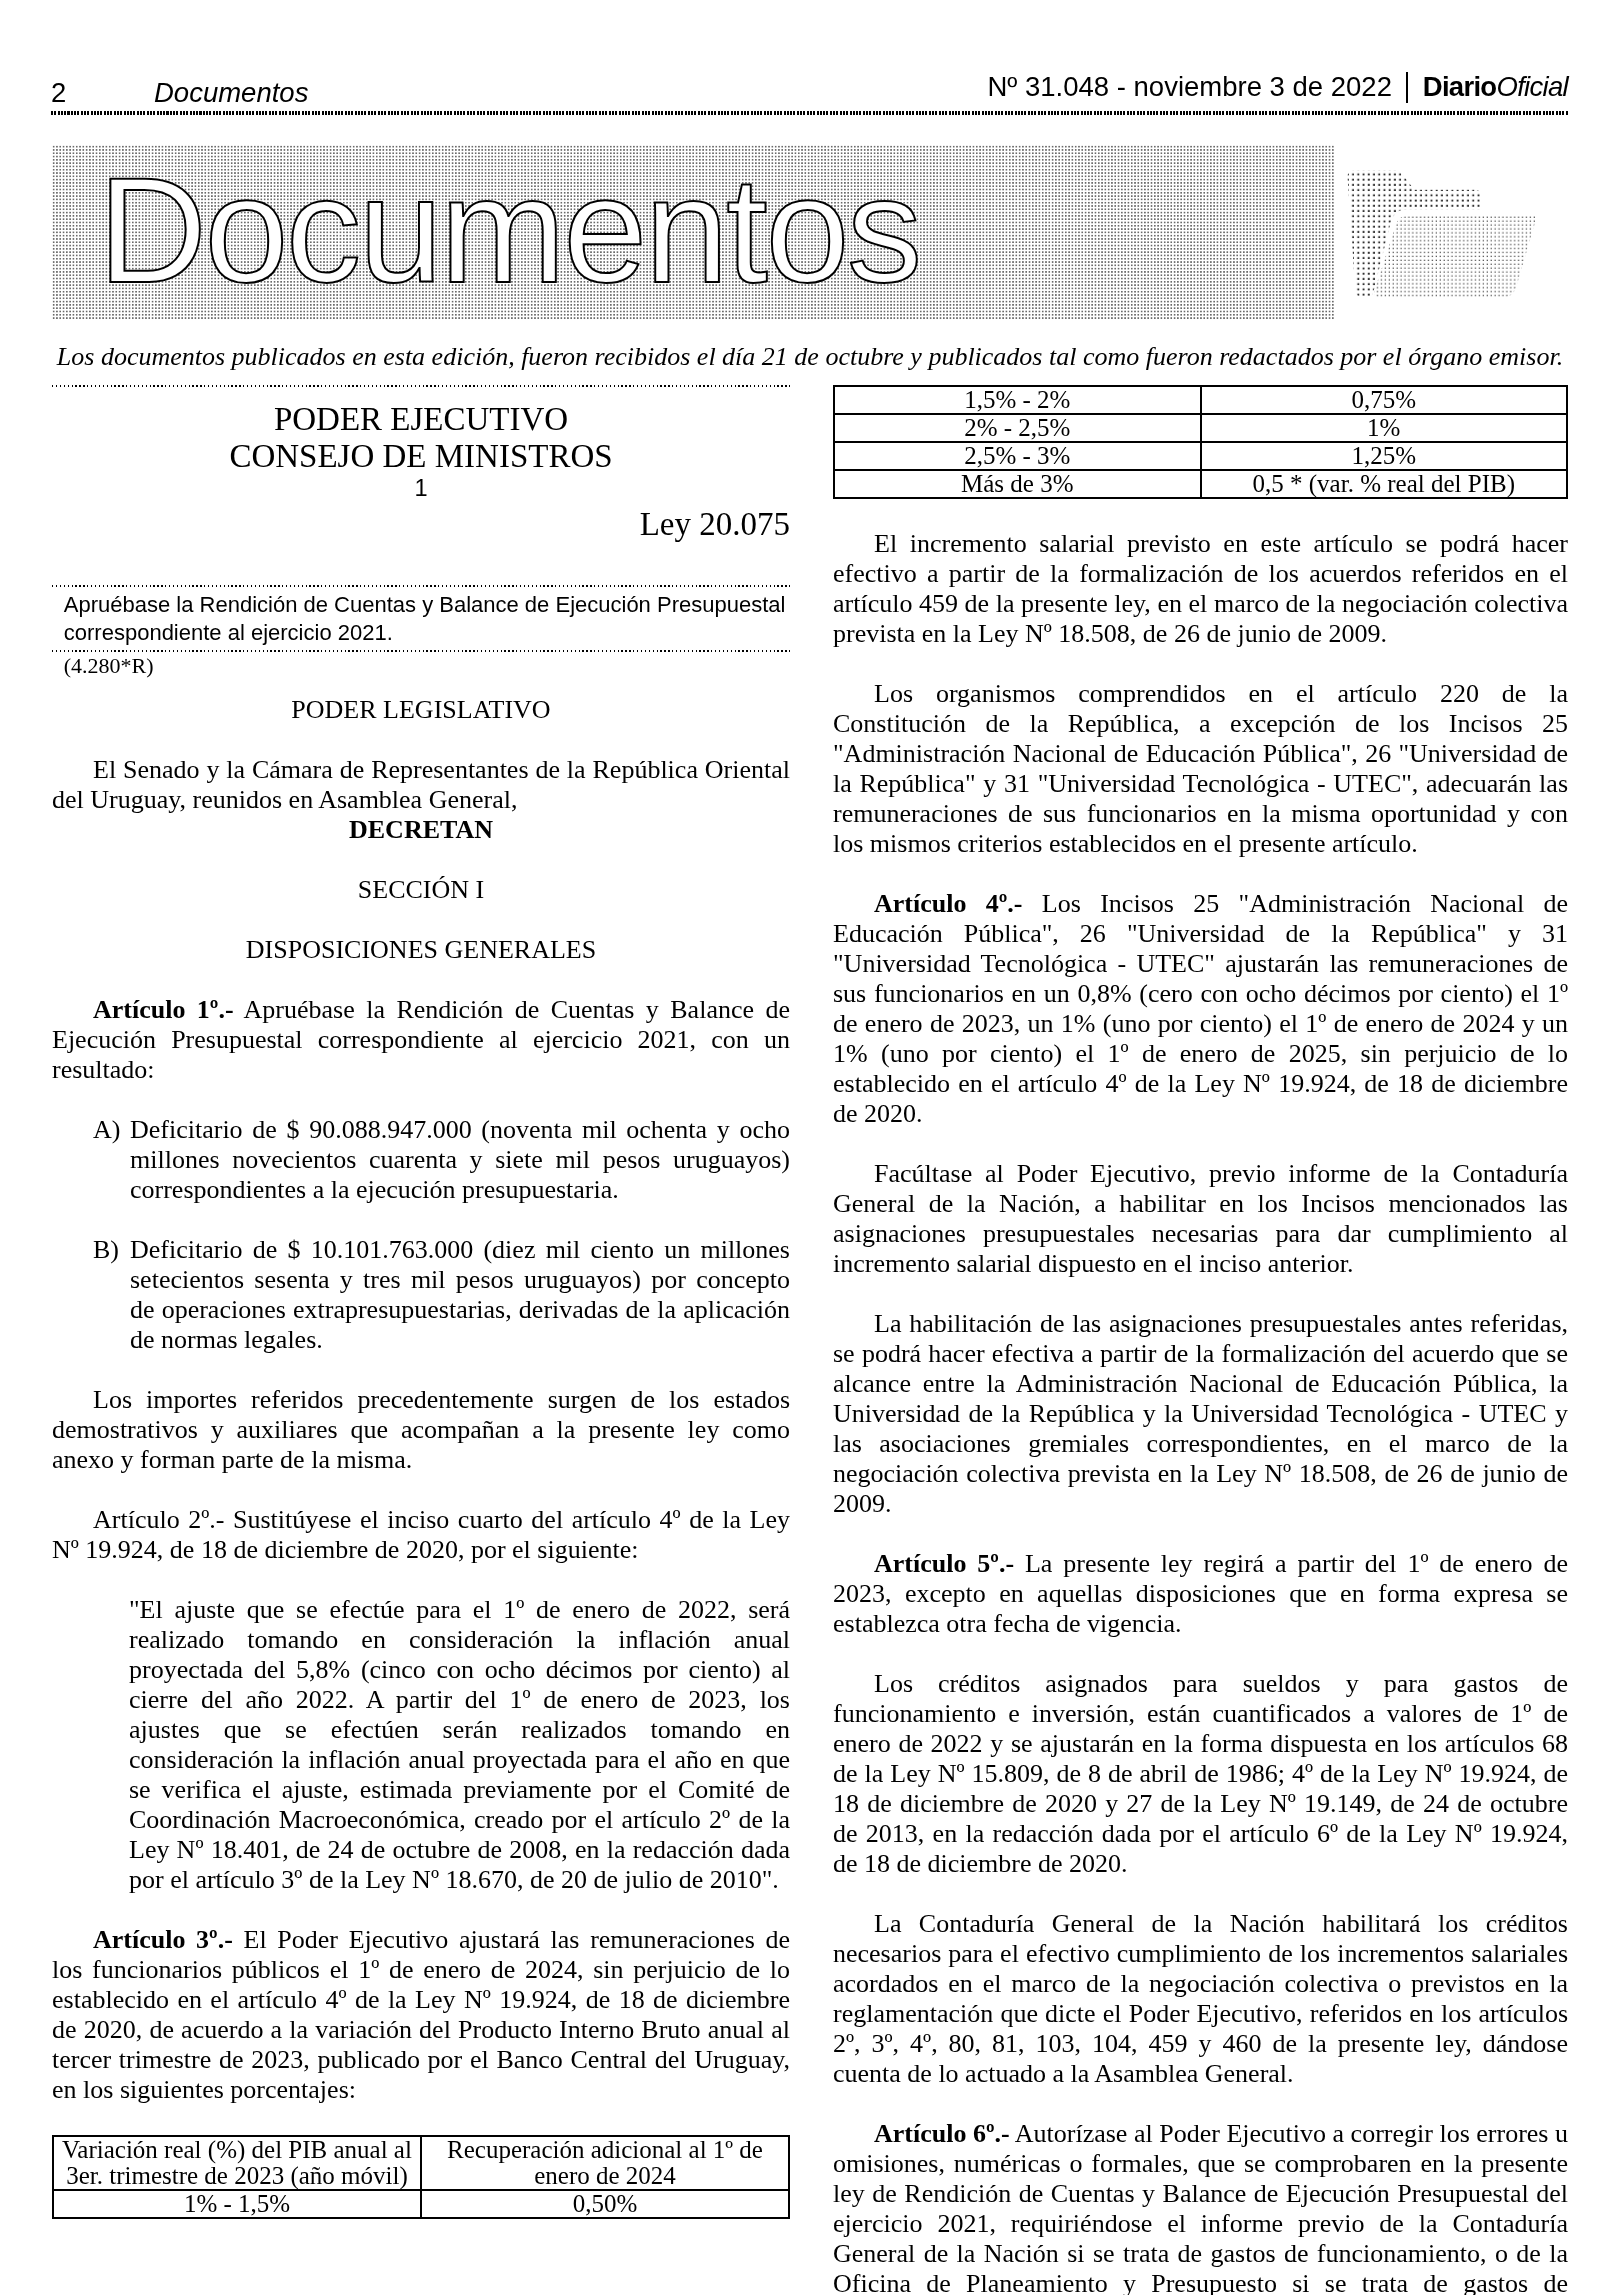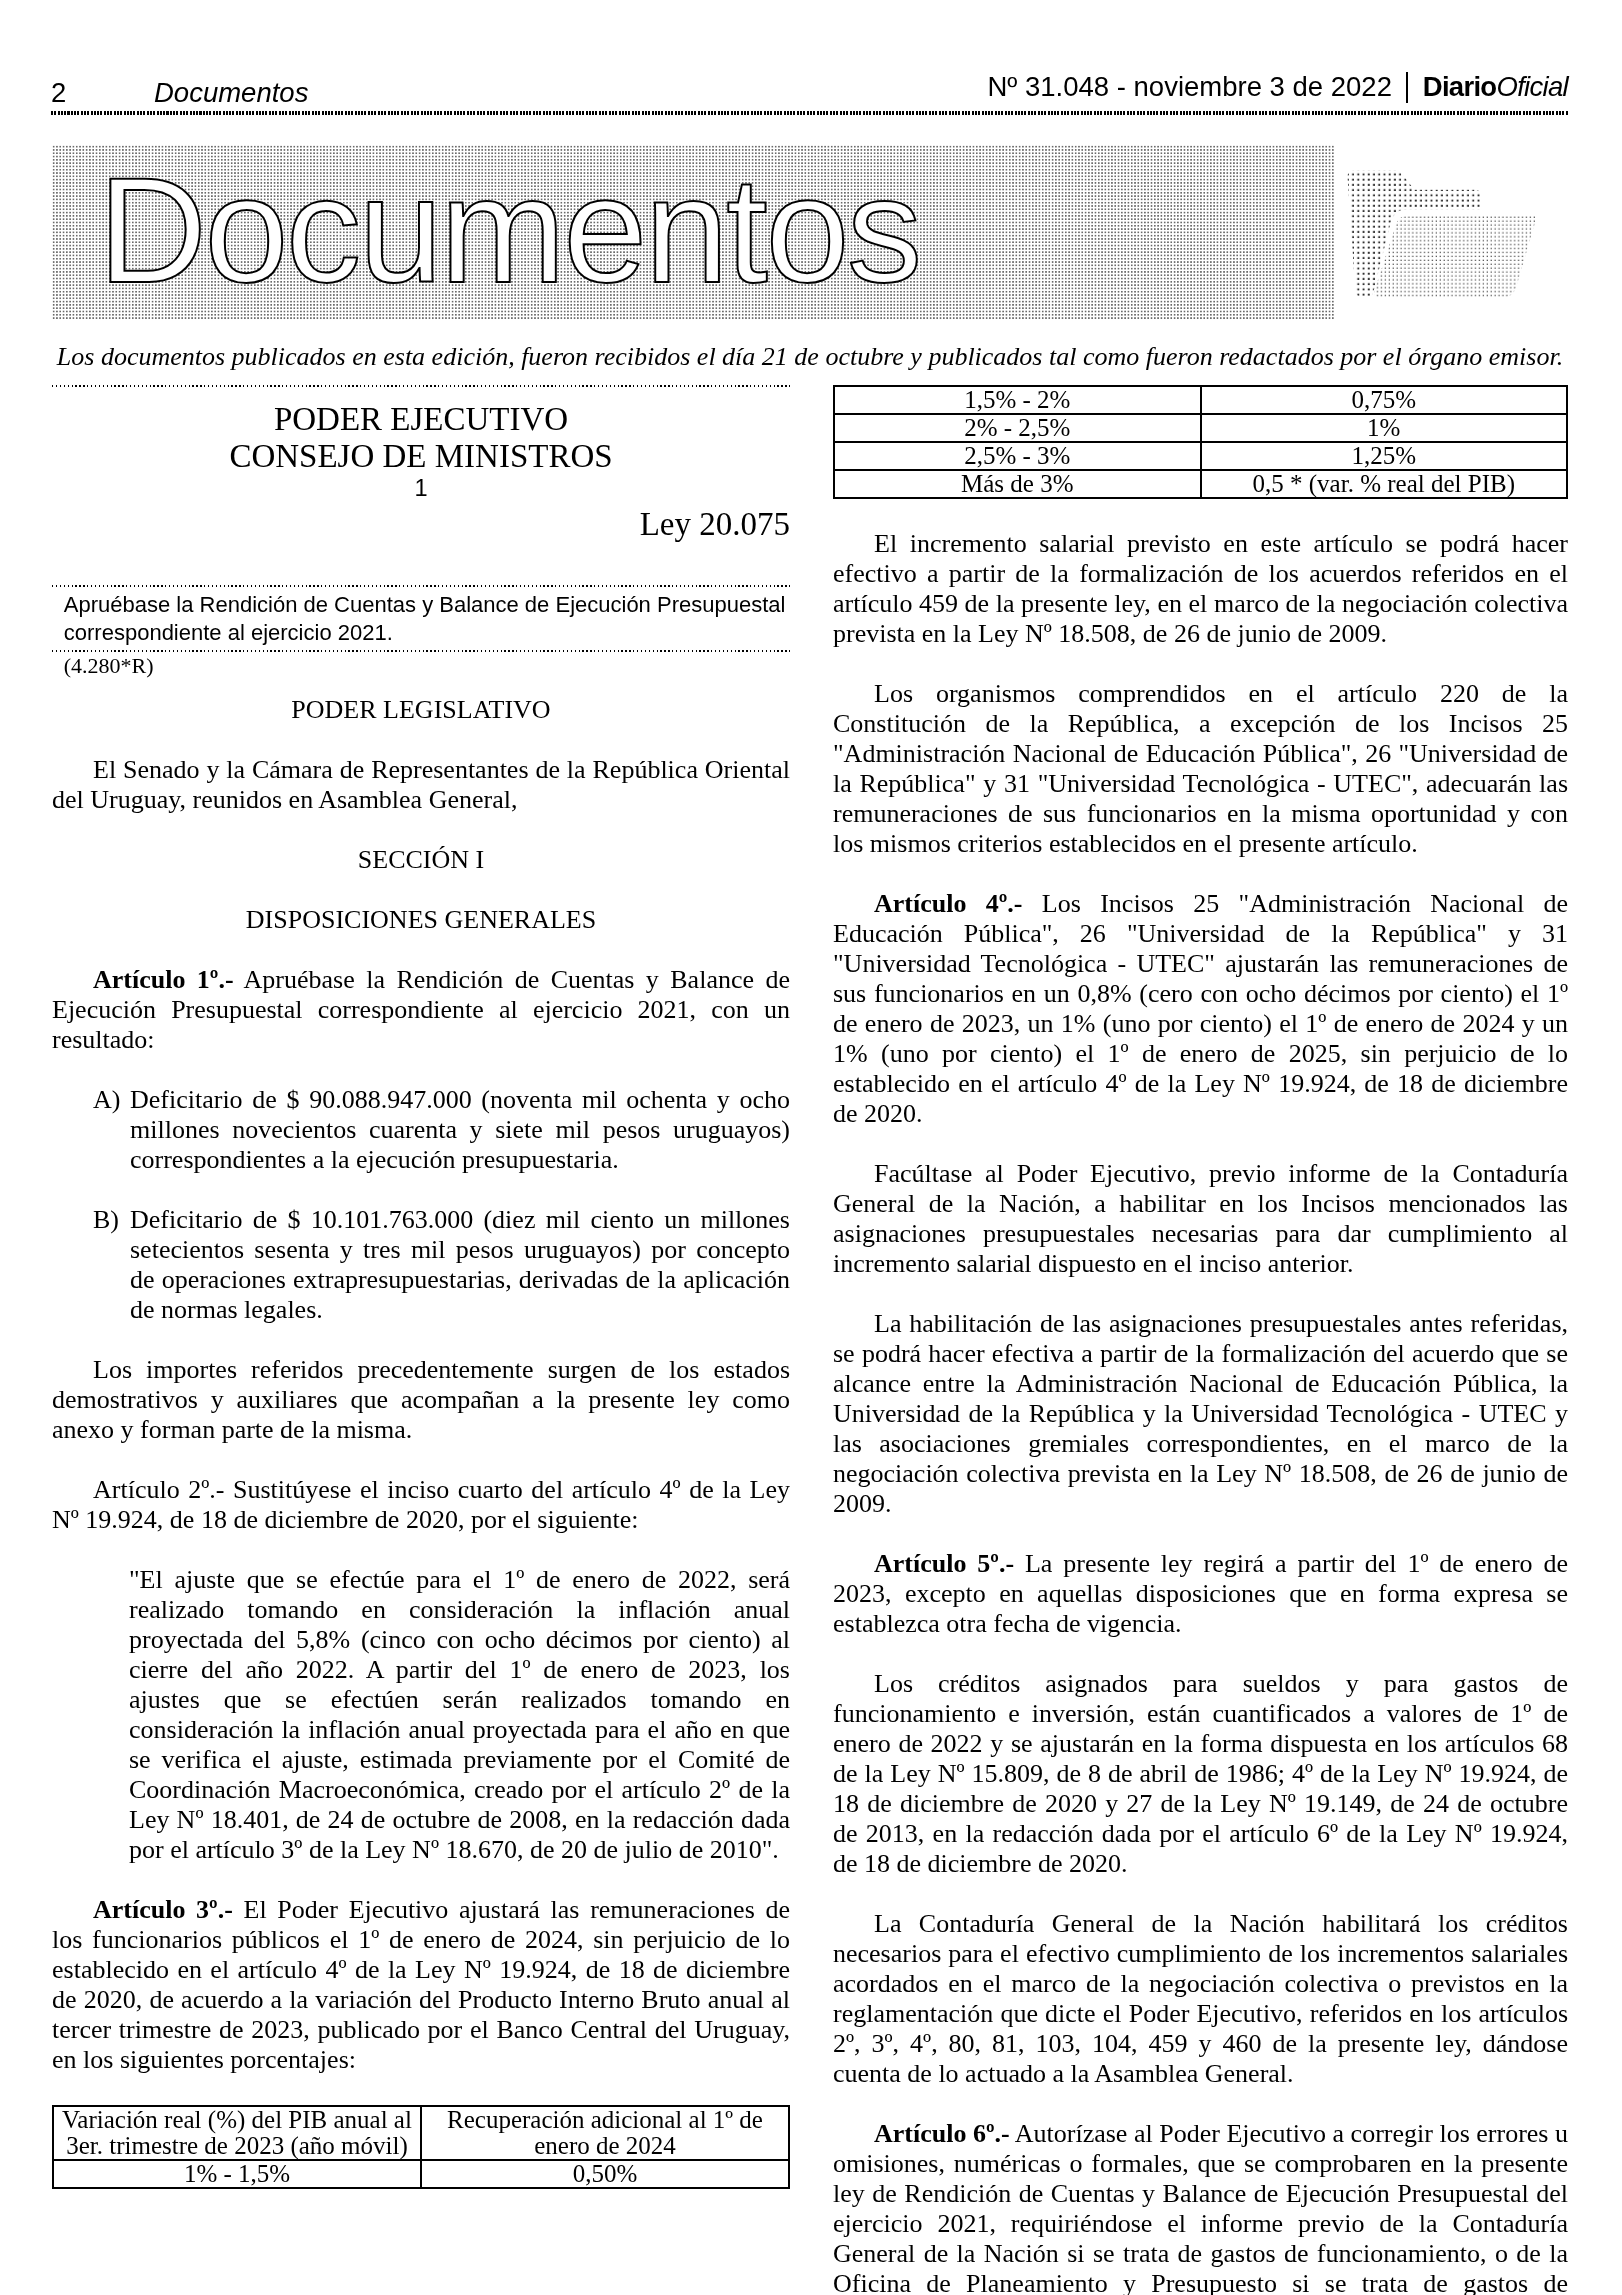--- a/index.html
+++ b/index.html
@@ -95,20 +95,21 @@
   <div class="ley">Ley 20.075</div>
   <div style="height:41px"></div>
   <div class="rule-dots"></div>
   <div class="summary">Apruébase la Rendición de Cuentas y Balance de Ejecución Presupuestal correspondiente al ejercicio 2021.</div>
   <div class="rule-dots"></div>
   <div class="ref">(4.280*R)</div>
   <div style="height:15.7px"></div>
   <div class="center">PODER LEGISLATIVO</div>
   <div style="height:30px"></div>
   <div class="p tight">El Senado y la Cámara de Representantes de la República Oriental del Uruguay, reunidos en Asamblea General,</div>
+  <div class="center"><b>DECRETAN</b></div>
   <div style="height:30px"></div>
   <div class="center">SECCIÓN I</div>
   <div style="height:30px"></div>
   <div class="center">DISPOSICIONES GENERALES</div>
   <div style="height:30px"></div>
   <div class="p"><b>Artículo 1º.-</b><span> Apruébase la Rendición de Cuentas y Balance de Ejecución Presupuestal correspondiente al ejercicio 2021, con un resultado:</span></div>
   <div class="list-item">
     <span class="lbl">A)</span>
     <span class="txt">Deficitario de $ 90.088.947.000 (noventa mil ochenta y ocho millones novecientos cuarenta y siete mil pesos uruguayos) correspondientes a la ejecución presupuestaria.</span>
   </div>

